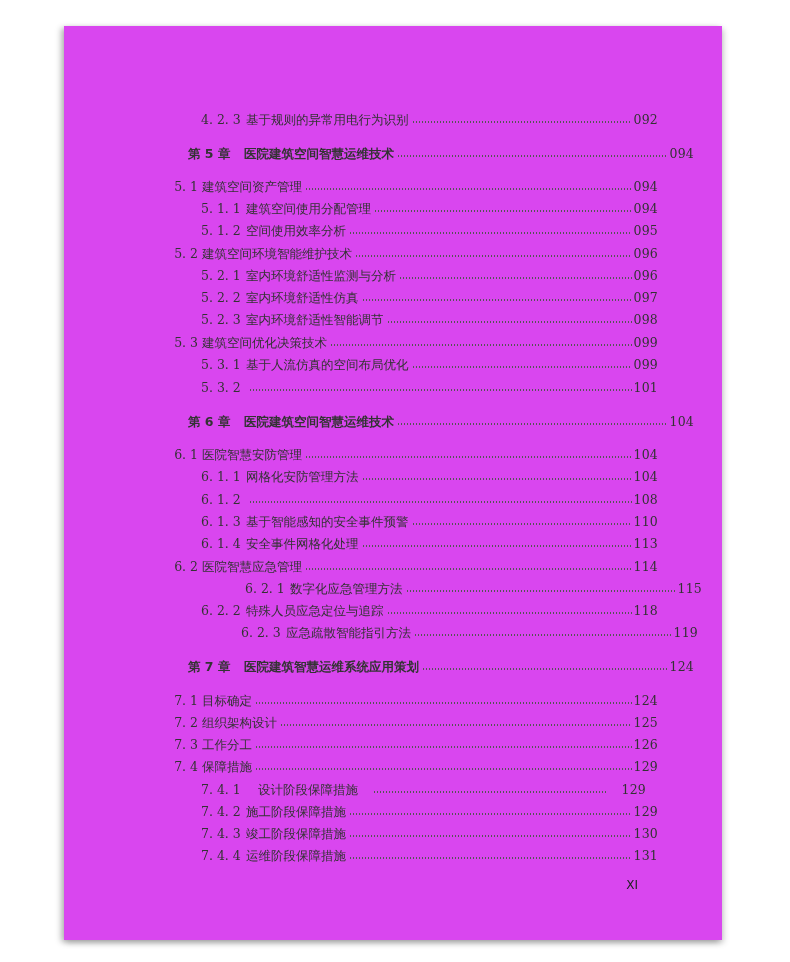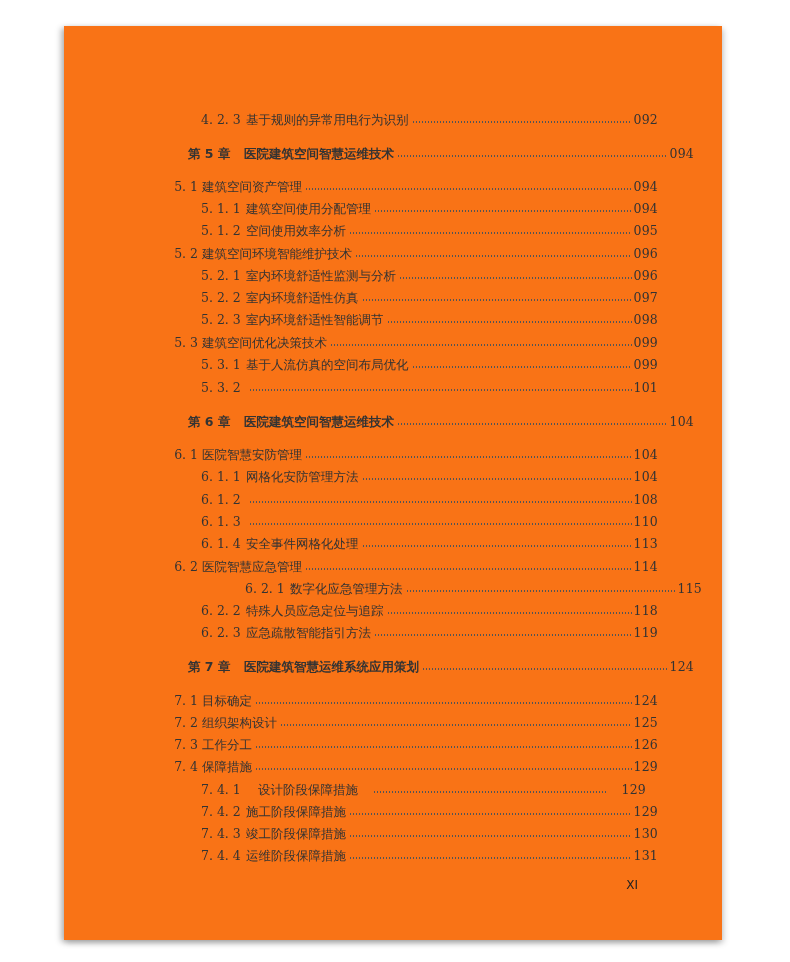--- a/index.html
+++ b/index.html
@@ -1,19 +1,19 @@
 <!DOCTYPE html>
 <html><head>
   <meta charset="utf-8">
   <style>
     html, body { margin: 0; padding: 0; background: #ffffff; }
     body { width: 790px; height: 962px; position: relative; overflow: hidden; font-family: "DejaVu Serif", "Liberation Serif", serif; color: #2a2a2a; }
     .page {
       position: absolute; left: 64px; top: 26px; width: 658px; height: 914px;
-      background: #f97316;
+      background: #d946ef;
       box-shadow: -3px 2px 6px rgba(0,0,0,0.28), 2px 3px 6px rgba(0,0,0,0.18);
     }
     .row {
       position: absolute; left: 0; width: 100%; height: 20px;
       display: flex; align-items: baseline; font-size: 12.5px; line-height: 20px; white-space: nowrap;
     }
     .row .num { display: inline-block; color: #333; }
     .row .title { color: #333; }
     .row .leader {
       flex: 1 1 auto; margin: 0 2px 0 3px; height: 1px; align-self: center; margin-top: 3px;
@@ -144,20 +144,21 @@
         <span class="endpad"></span>
       </div>
       <div class="row subsection" style="top: 464px;">
         <span class="num">6. 1. 2</span>
         <span class="leader"></span>
         <span class="page-no">108</span>
         <span class="endpad"></span>
       </div>
       <div class="row subsection" style="top: 486px;">
         <span class="num">6. 1. 3</span>
+        <span class="title">基于智能感知的安全事件预警</span>
         <span class="leader"></span>
         <span class="page-no">110</span>
         <span class="endpad"></span>
       </div>
       <div class="row subsection" style="top: 508px;">
         <span class="num">6. 1. 4</span>
         <span class="title">安全事件网格化处理</span>
         <span class="leader"></span>
         <span class="page-no">113</span>
         <span class="endpad"></span>
@@ -176,21 +177,21 @@
         <span class="page-no">115</span>
         <span class="endpad"></span>
       </div>
       <div class="row subsection" style="top: 575px;">
         <span class="num">6. 2. 2</span>
         <span class="title">特殊人员应急定位与追踪</span>
         <span class="leader"></span>
         <span class="page-no">118</span>
         <span class="endpad"></span>
       </div>
-      <div class="row subsection" style="top: 597px;">
+      <div class="row subsection" style="top: 597px; padding-left: 40px;">
         <span class="num">6. 2. 3</span>
         <span class="title">应急疏散智能指引方法</span>
         <span class="leader"></span>
         <span class="page-no">119</span>
         <span class="endpad"></span>
       </div>
       <div class="row chapter" style="top: 631px;">
         <span class="num">第 7 章</span>
         <span class="title">医院建筑智慧运维系统应用策划</span>
         <span class="leader"></span>

